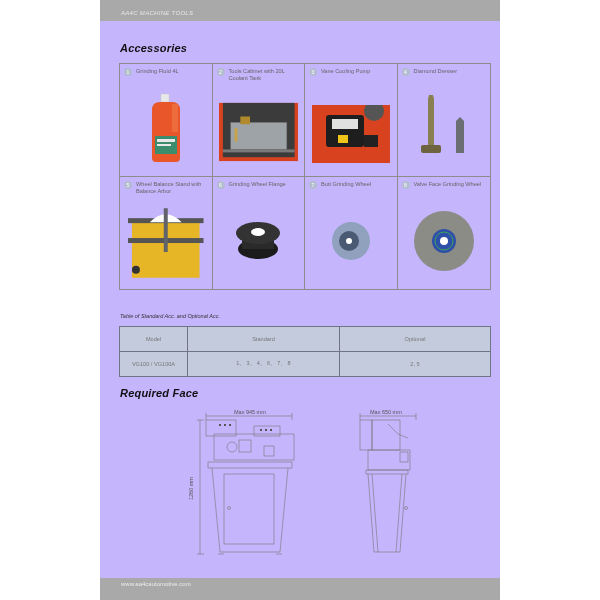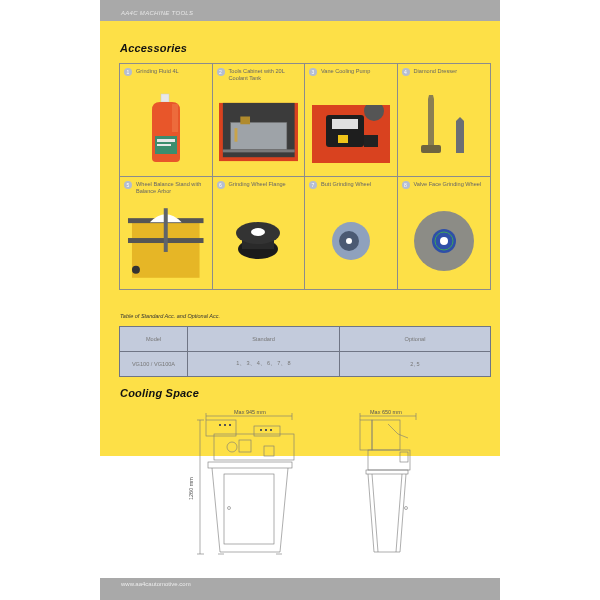--- a/index.html
+++ b/index.html
@@ -1,17 +1,17 @@
 <!DOCTYPE html>
 <html><head>
 <meta charset="utf-8">
 <style>
   html, body { margin:0; padding:0; background:#ffffff; }
   body { width:600px; height:600px; position:relative; overflow:hidden; font-family:"Liberation Sans", sans-serif; }
-  .page { position:absolute; left:100px; top:0; width:400px; height:456px; background:#fde047; }
+  .page { position:absolute; left:100px; top:0; width:400px; height:600px; background:#c4b5fd; }
   .topbar { position:absolute; left:0; top:0; width:400px; height:21px; background:#a9a9a9; }
   .topbar span { position:absolute; left:21px; top:10px; font-size:6px; color:#e6e6e6; letter-spacing:0.3px; font-style:italic; }
   .bottombar { position:absolute; left:0; top:578px; width:400px; height:22px; background:#a9a9a9; }
   .bottombar span { position:absolute; left:21px; top:3px; font-size:6px; color:#ececec; }
   .section-title { position:absolute; left:20px; font-size:11px; font-weight:bold; font-style:italic; color:#111; letter-spacing:0.2px; }
   .grid { position:absolute; left:19px; top:63px; width:372px; height:227px; border:1px solid #8c8c8c; box-sizing:border-box; display:grid; grid-template-columns:repeat(4, 1fr); grid-template-rows:repeat(2, 1fr); }
   .cell { border-right:1px solid #8c8c8c; border-bottom:1px solid #8c8c8c; position:relative; box-sizing:border-box; }
   .cell:nth-child(4n) { border-right:none; }
   .cell:nth-child(n+5) { border-bottom:none; }
   .cell-label { position:absolute; left:4px; top:4px; right:2px; display:flex; align-items:flex-start; font-size:5.6px; color:#666; line-height:7px; }
@@ -172,21 +172,21 @@
       <td>Optional</td>
     </tr>
     <tr>
       <td>VG100 / VG100A</td>
       <td>1、 3、 4、 6、 7、 8</td>
       <td>2, 5</td>
     </tr>
   </tbody>
     </table>
 
-  <div class="section-title" style="top:387px;">Cooling Space</div>
+  <div class="section-title" style="top:387px;">Required Face</div>
 
   <div class="dim-label" style="left:134px; top:409px;">Max 945 mm</div>
   <div class="dim-label" style="left:88px; top:478px; transform:rotate(-90deg); transform-origin:left top; top:500px;">1260 mm</div>
   <svg class="drawing" style="left:94px; top:412px;" width="110" height="148" viewBox="0 0 110 148">
     <g fill="none" stroke="#777" stroke-width="0.6">
       <line x1="12" y1="4" x2="98" y2="4"></line>
       <line x1="12" y1="1" x2="12" y2="8"></line>
       <line x1="98" y1="1" x2="98" y2="8"></line>
       <line x1="6" y1="8" x2="6" y2="142"></line>
       <line x1="3" y1="8" x2="10" y2="8"></line>

